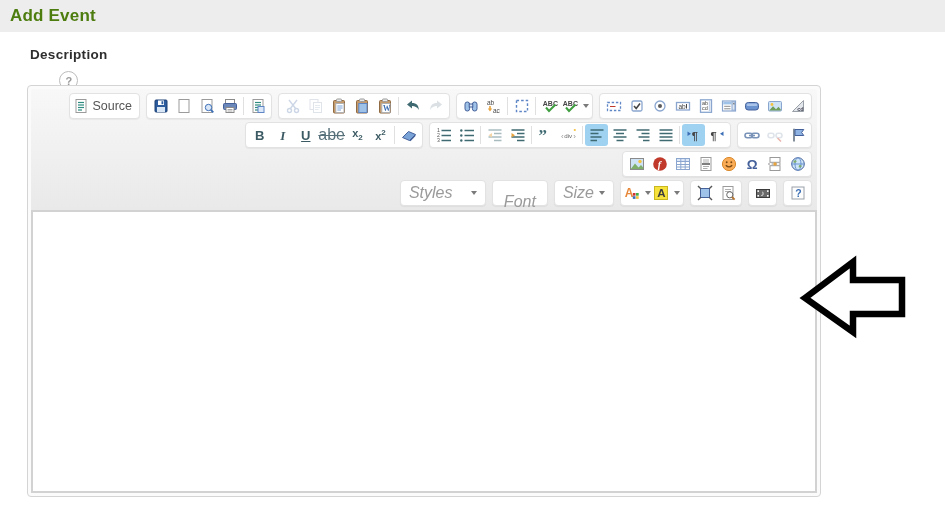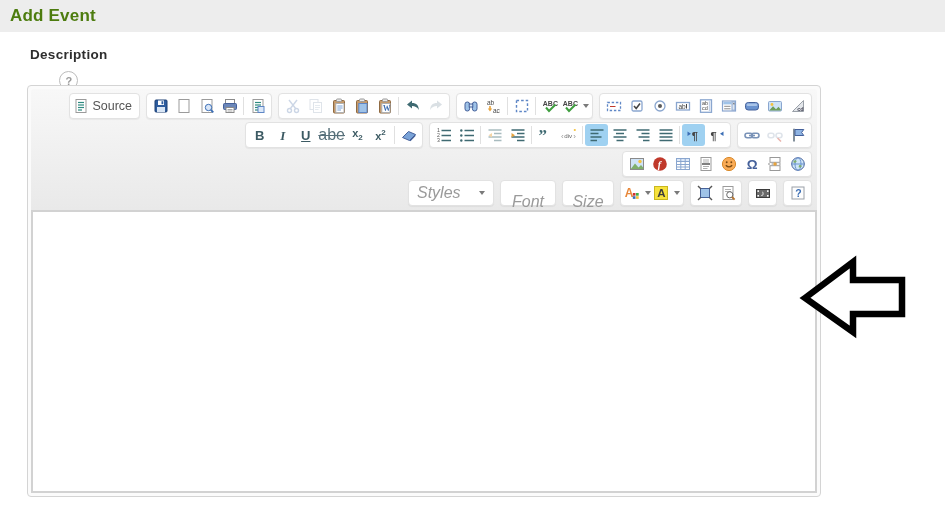--- a/index.html
+++ b/index.html
@@ -653,21 +653,21 @@
               <span class="caret"></span>
             </span>
           </div>
           <div class="tb-group">
             <span class="tb-btn tb-dd muted" style="min-width: 50px; flex-direction: column;">
               <span class="dd-label">Font</span>
               <span class="caret"></span>
             </span>
           </div>
           <div class="tb-group">
-            <span class="tb-btn tb-dd muted" style="min-width: 46px; flex-direction: column;">
+            <span class="tb-btn tb-dd muted" style="min-width: 46px;">
               <span class="dd-label">Size</span>
               <span class="caret"></span>
             </span>
           </div>
           <div class="tb-group">
             <span class="tb-btn">
               <span class="tb-ico">
                 <svg width="16" height="16" viewBox="0 0 16 16">
                   <text x="0.8" y="12.2" font-size="12" font-weight="bold" fill="#e8883a">A</text>
                   <rect x="8.8" y="8" width="2.7" height="2.7" fill="#cc3333"></rect>

